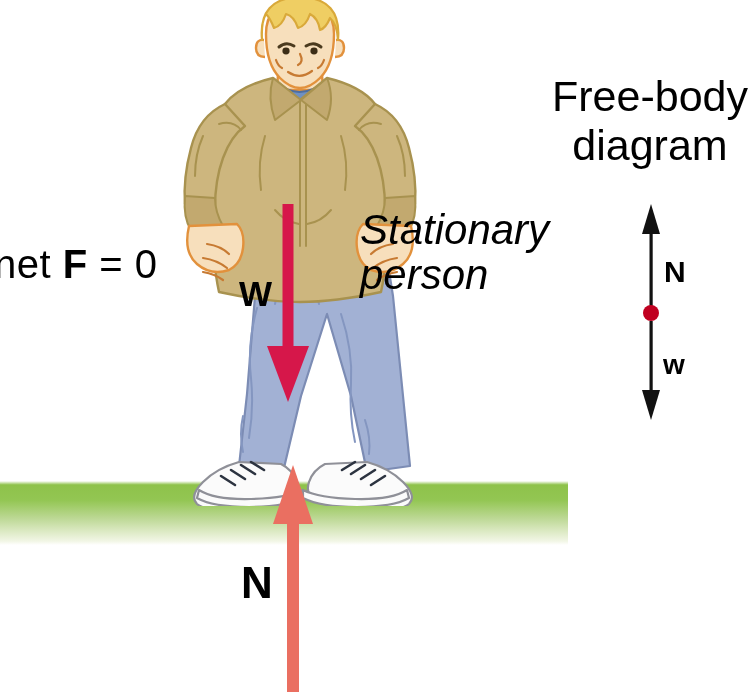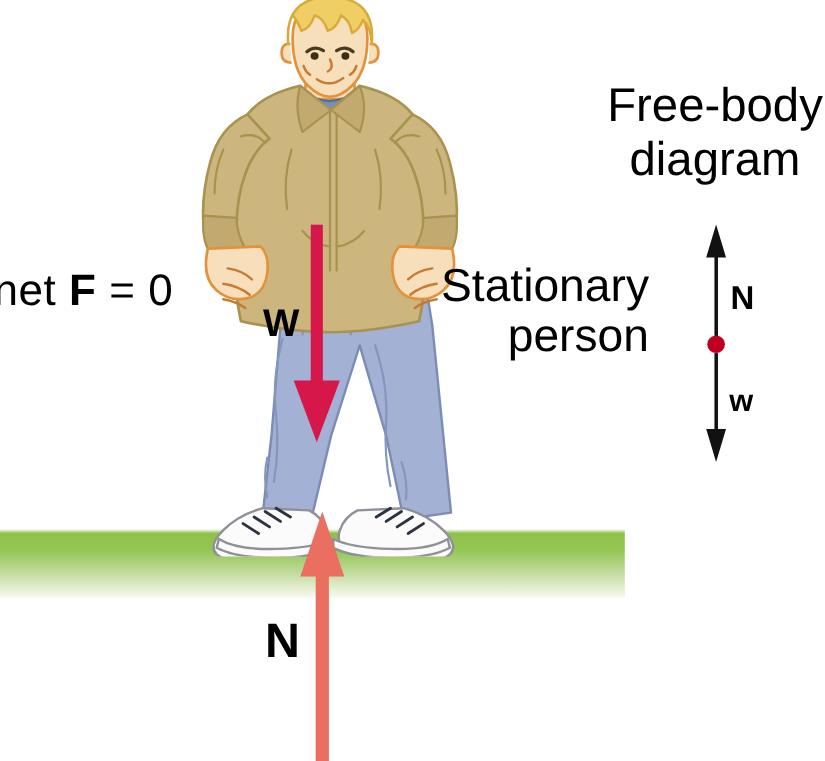--- a/index.html
+++ b/index.html
@@ -44,24 +44,25 @@
   #net-force-label {
     left: -6px;
     top: 243px;
     font-size: 40px;
     letter-spacing: 0.5px;
   }
   #net-force-label b { font-weight: 700; }
 
   #stationary-label {
     left: 360px;
-    top: 238px;
+    top: 208px;
     font-size: 42px;
-    text-align: right;
+    text-align: left;
     width: 230px;
+    font-style: italic;
   }
 
   #fbd-title {
     left: 533px;
     top: 72px;
     font-size: 43px;
     text-align: center;
     width: 234px;
     line-height: 1.13;
   }

